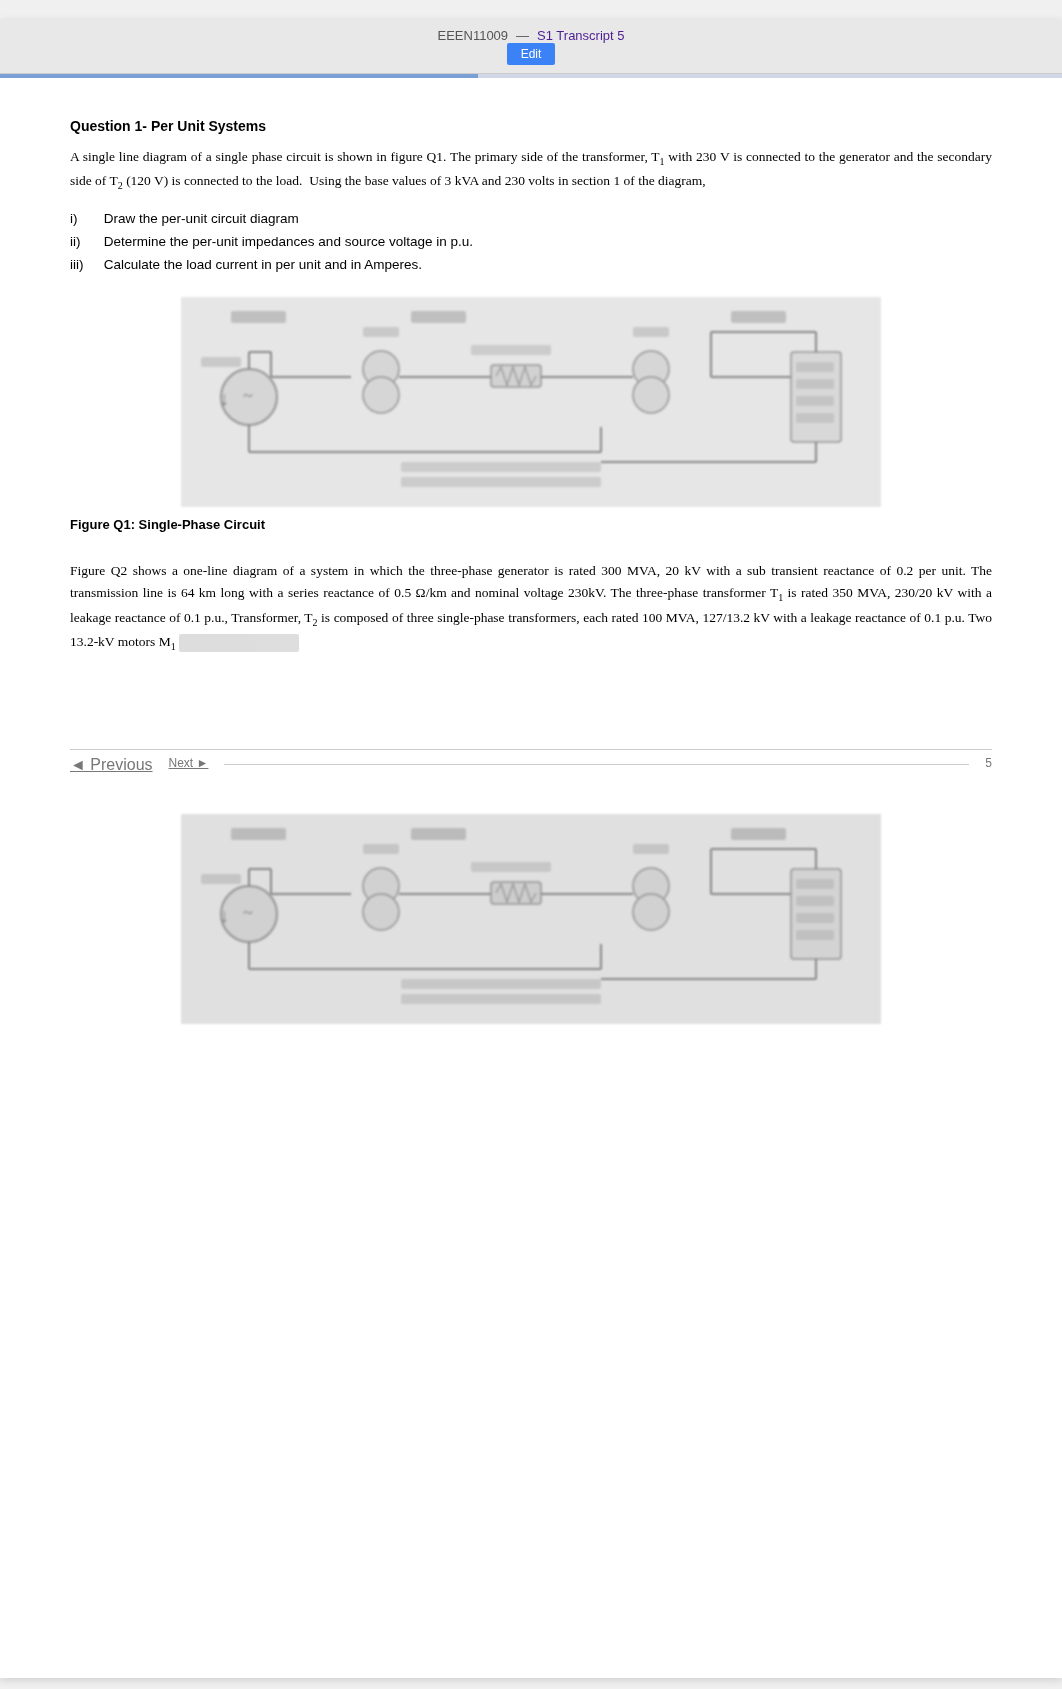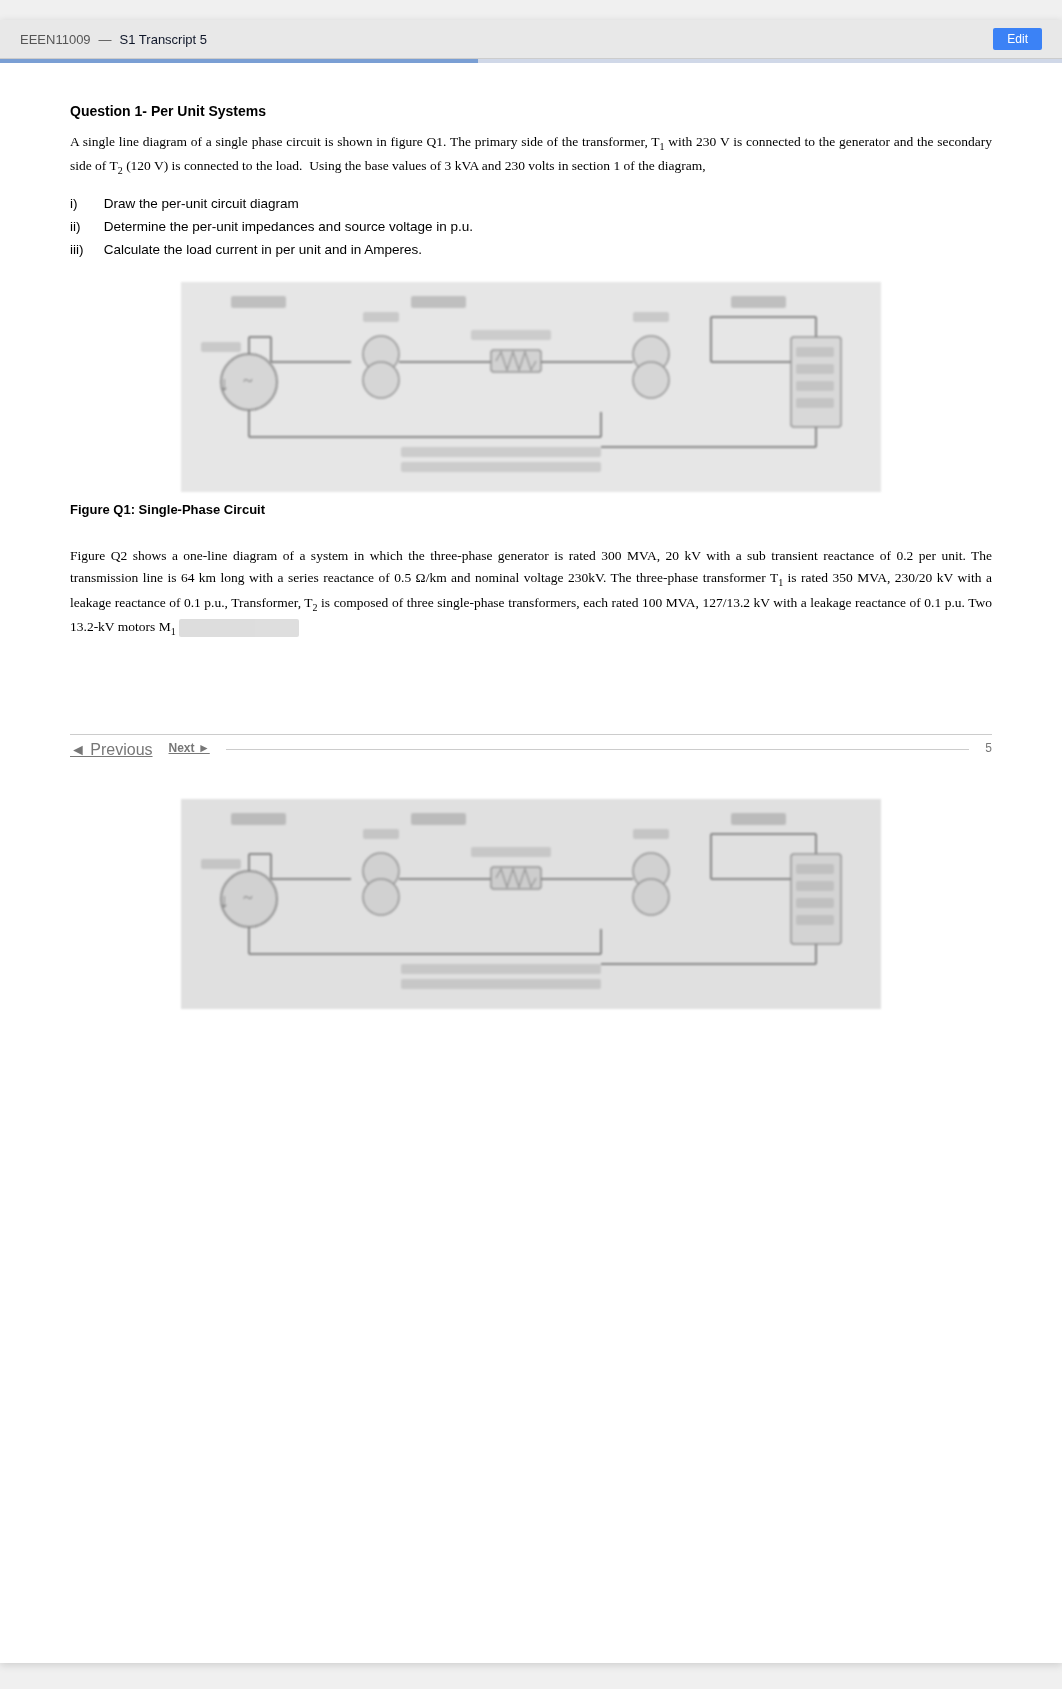--- a/index.html
+++ b/index.html
@@ -15,39 +15,40 @@
       background: #fff;
       box-shadow: 0 2px 8px rgba(0,0,0,0.15);
     }
     .top-bar {
       background: #e8e8e8;
       padding: 8px 20px;
       display: flex;
       align-items: center;
       justify-content: space-between;
       border-bottom: 1px solid #ccc;
+      flex-direction: column;
     }
     .top-bar-left {
       display: flex;
       align-items: center;
       gap: 8px;
     }
     .top-bar-title {
       font-size: 13px;
       color: #555;
       font-family: Arial, sans-serif;
     }
     .top-bar-dash {
       font-size: 13px;
       color: #555;
       font-family: Arial, sans-serif;
     }
     .top-bar-subtitle {
       font-size: 13px;
-      color: #0f172a;
+      color: #4c1d95;
       font-family: Arial, sans-serif;
     }
     .top-bar-button {
       background: #3b82f6;
       color: white;
       border: none;
       padding: 4px 14px;
       font-size: 12px;
       font-family: Arial, sans-serif;
       cursor: pointer;
@@ -240,21 +241,21 @@
         Transformer, T<sub>2</sub> is composed of three single-phase transformers, each rated 100 MVA,
         127/13.2 kV with a leakage reactance of 0.1 p.u. Two 13.2-kV motors M<sub>1</sub>
         <span class="highlight-bar" style="width:120px;">&nbsp;</span>
       </p>
 
       <div style="height: 80px;"></div>
 
       <div style="height: 1px; background: #ccc; margin-bottom: 6px;"></div>
       <div style="display:flex; gap: 16px; margin-bottom: 4px;">
         <span style="font-size:16px; color:#777; font-family:Arial,sans-serif; text-decoration: underline; cursor:pointer;">◄ Previous</span>
-        <span style="font-size:12px; color:#777; font-family:Arial,sans-serif; text-decoration: underline; cursor:pointer;font-weight:bold;">Next ►</span>
+        <span style="font-size:12px; color:#777; font-family:Arial,sans-serif; text-decoration: underline; cursor:pointer;">Next ►</span>
         <span style="flex:1; height: 1px; background: #ccc; margin-top: 8px;"></span>
         <span style="font-size:12px; color:#777; font-family:Arial,sans-serif;">5</span>
       </div>
 
       <div class="diagram-box" style="margin-top: 40px;">
         <div style="width:700px; height:210px; position:relative;">
           <svg class="circuit-svg" width="700" height="210" viewBox="0 0 700 210" style="filter:blur(1px) contrast(0.8);">
             <rect width="700" height="210" fill="#f8f8f8"></rect>
             <rect x="50" y="14" width="55" height="12" rx="2" fill="#b0b0b0" opacity="0.65"></rect>
             <rect x="230" y="14" width="55" height="12" rx="2" fill="#b0b0b0" opacity="0.65"></rect>

